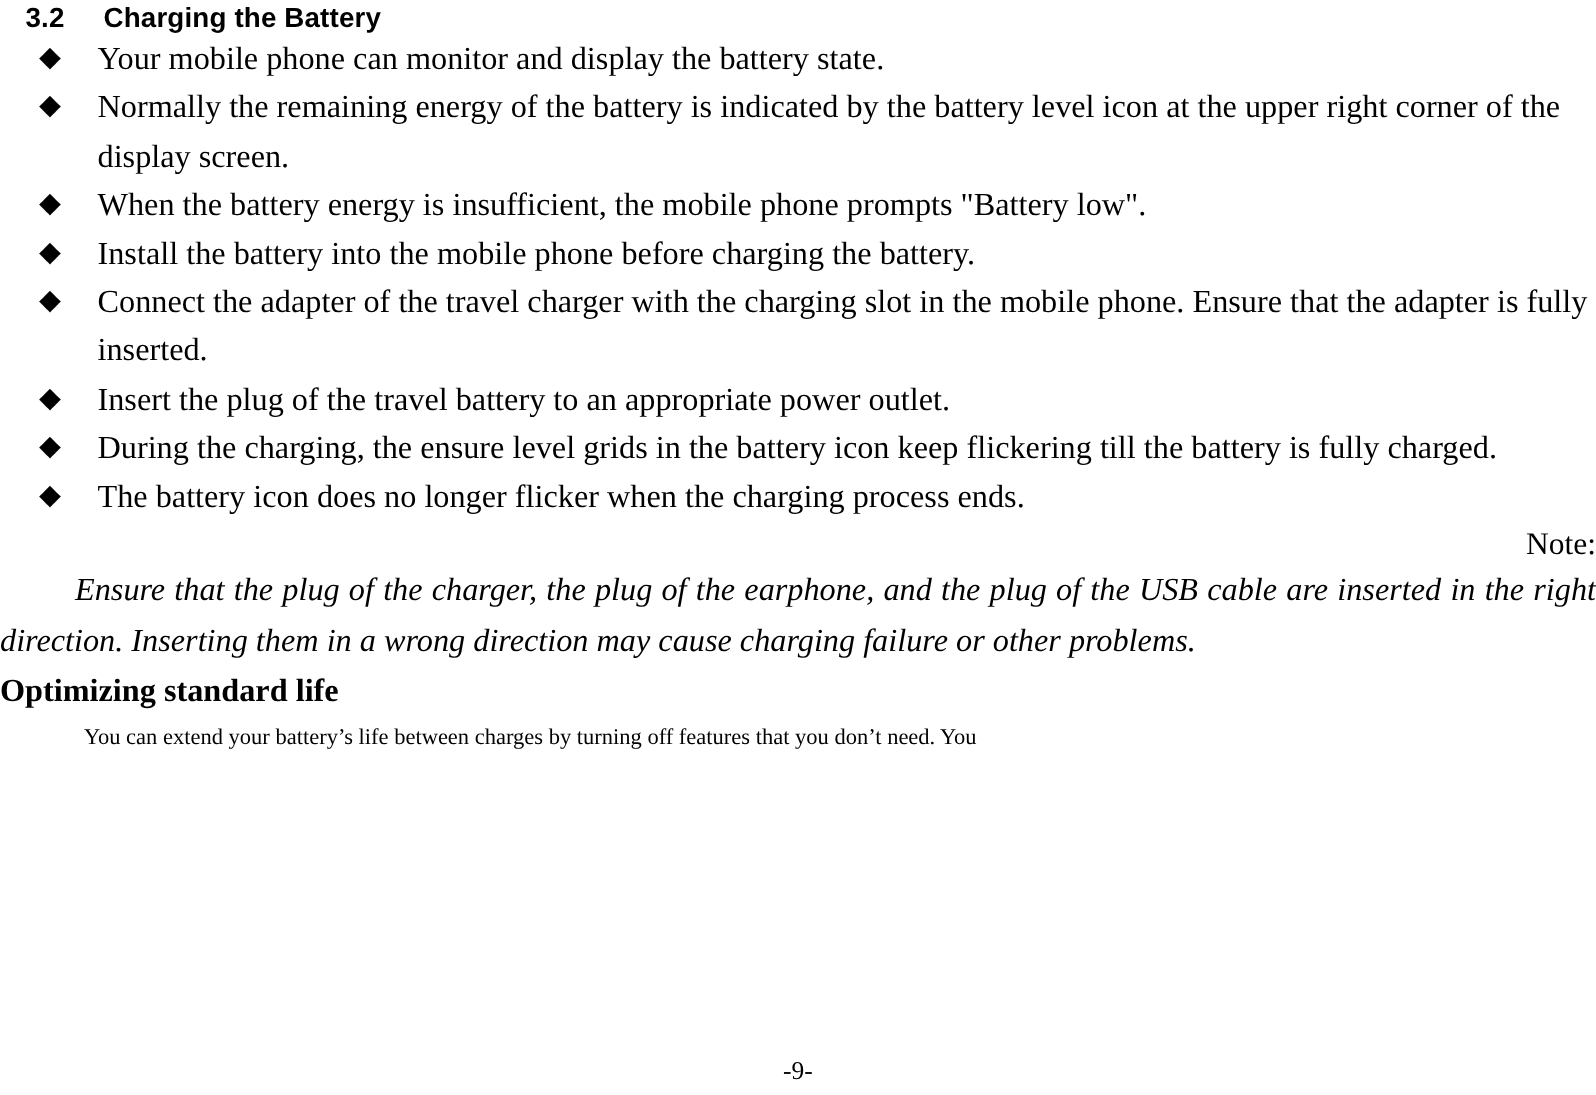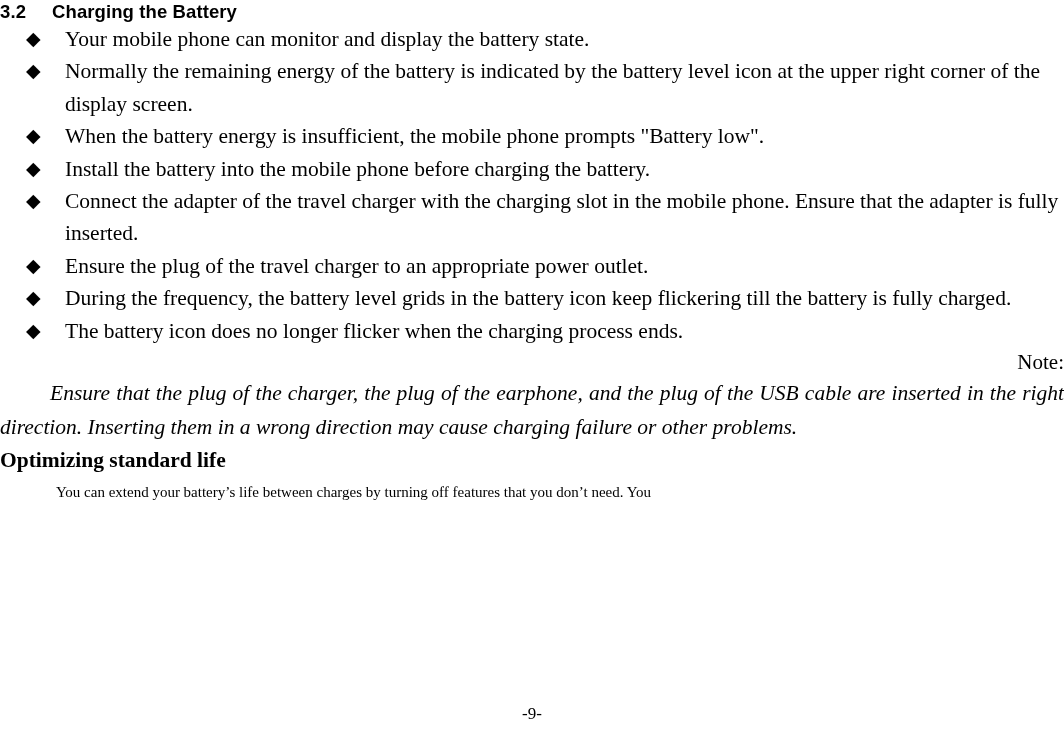--- a/index.html
+++ b/index.html
@@ -25,20 +25,21 @@
 
   
   .section-heading {
     font-family: "Liberation Sans", "DejaVu Sans", sans-serif;
     font-weight: bold;
     font-size: 18.5px;
     line-height: 22px;
     padding-top: 1px;
     letter-spacing: 0.1px;
     white-space: pre;
+    margin-left: 17px;
   }
   .section-heading .num { display: inline; }
   .section-heading .gap {
     display: inline-block;
     width: 26px;
   }
   .section-heading .title { display: inline; }
 
   
   .bullet-list {
@@ -159,25 +160,25 @@
       <li class="bullet-item">
         <span class="diamond">◆</span>
         <span class="btext">Install the battery into the mobile phone before charging the battery.</span>
       </li>
       <li class="bullet-item">
         <span class="diamond">◆</span>
         <span class="btext">Connect the adapter of the travel charger with the charging slot in the mobile phone. Ensure that the adapter is fully inserted.</span>
       </li>
       <li class="bullet-item">
         <span class="diamond">◆</span>
-        <span class="btext">Ensure the plug of the travel charger to an appropriate power outlet.</span>
+        <span class="btext">Insert the plug of the travel battery to an appropriate power outlet.</span>
       </li>
       <li class="bullet-item">
         <span class="diamond">◆</span>
-        <span class="btext">During the frequency, the battery level grids in the battery icon keep flickering till the battery is fully charged.</span>
+        <span class="btext">During the charging, the ensure level grids in the battery icon keep flickering till the battery is fully charged.</span>
       </li>
       <li class="bullet-item">
         <span class="diamond">◆</span>
         <span class="btext">The battery icon does no longer flicker when the charging process ends.</span>
       </li>
     </ul>
 
     <div class="note-label">Note:</div>
 
     <p class="note-body indent-first">Ensure that the plug of the charger, the plug of the earphone, and the plug of the USB cable are inserted in the right direction. Inserting them in a wrong direction may cause charging failure or other problems.</p>

